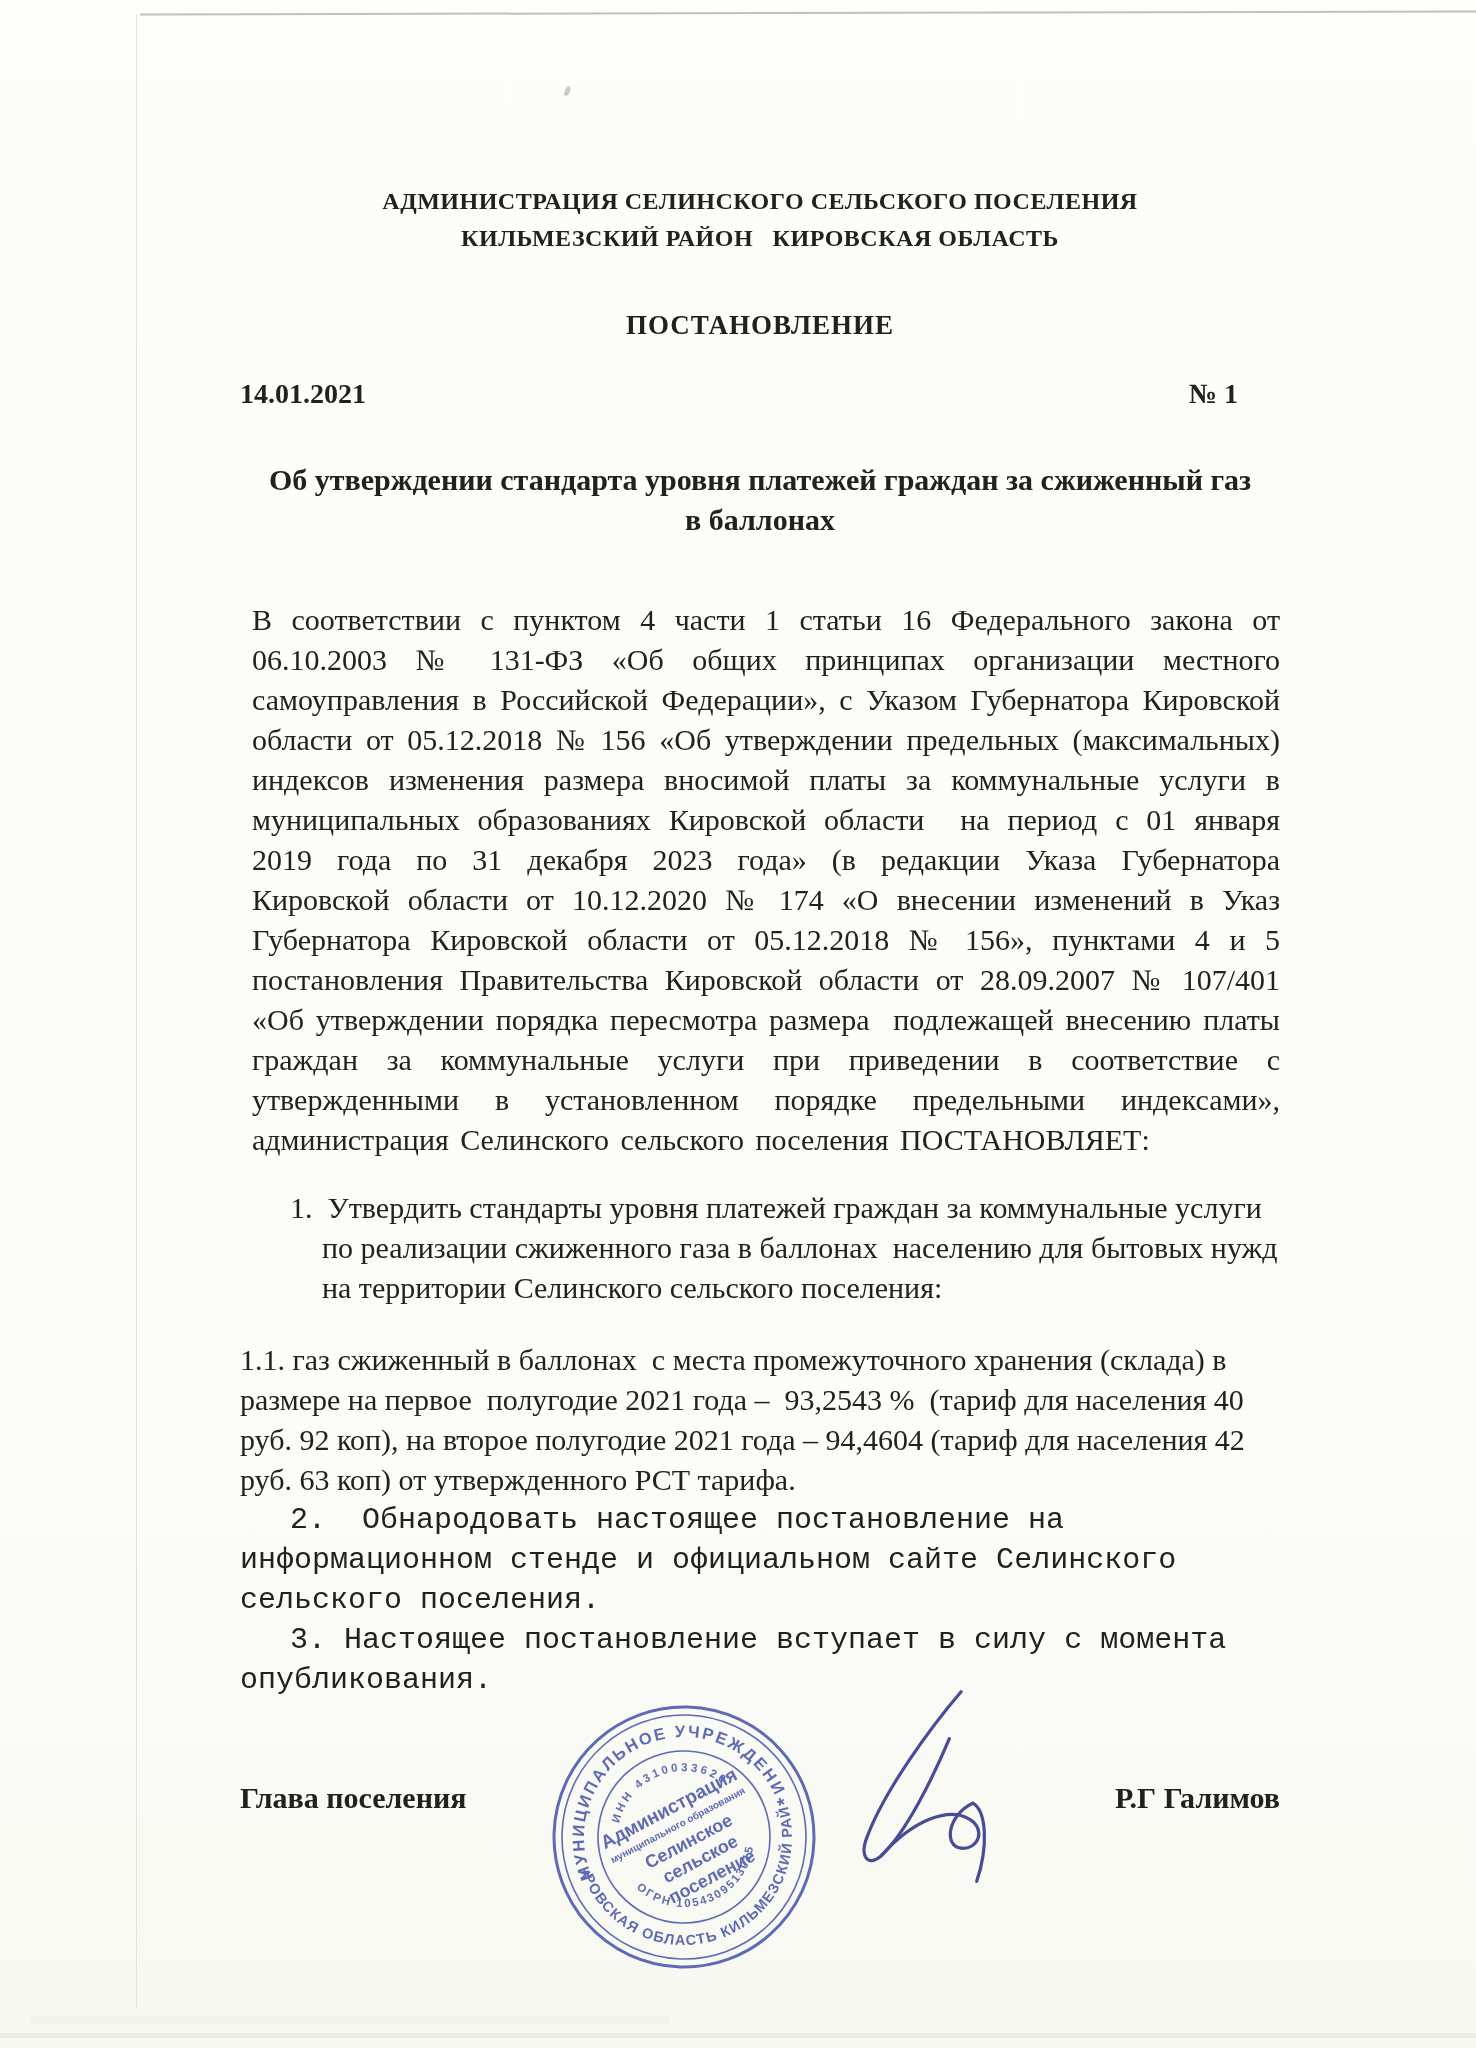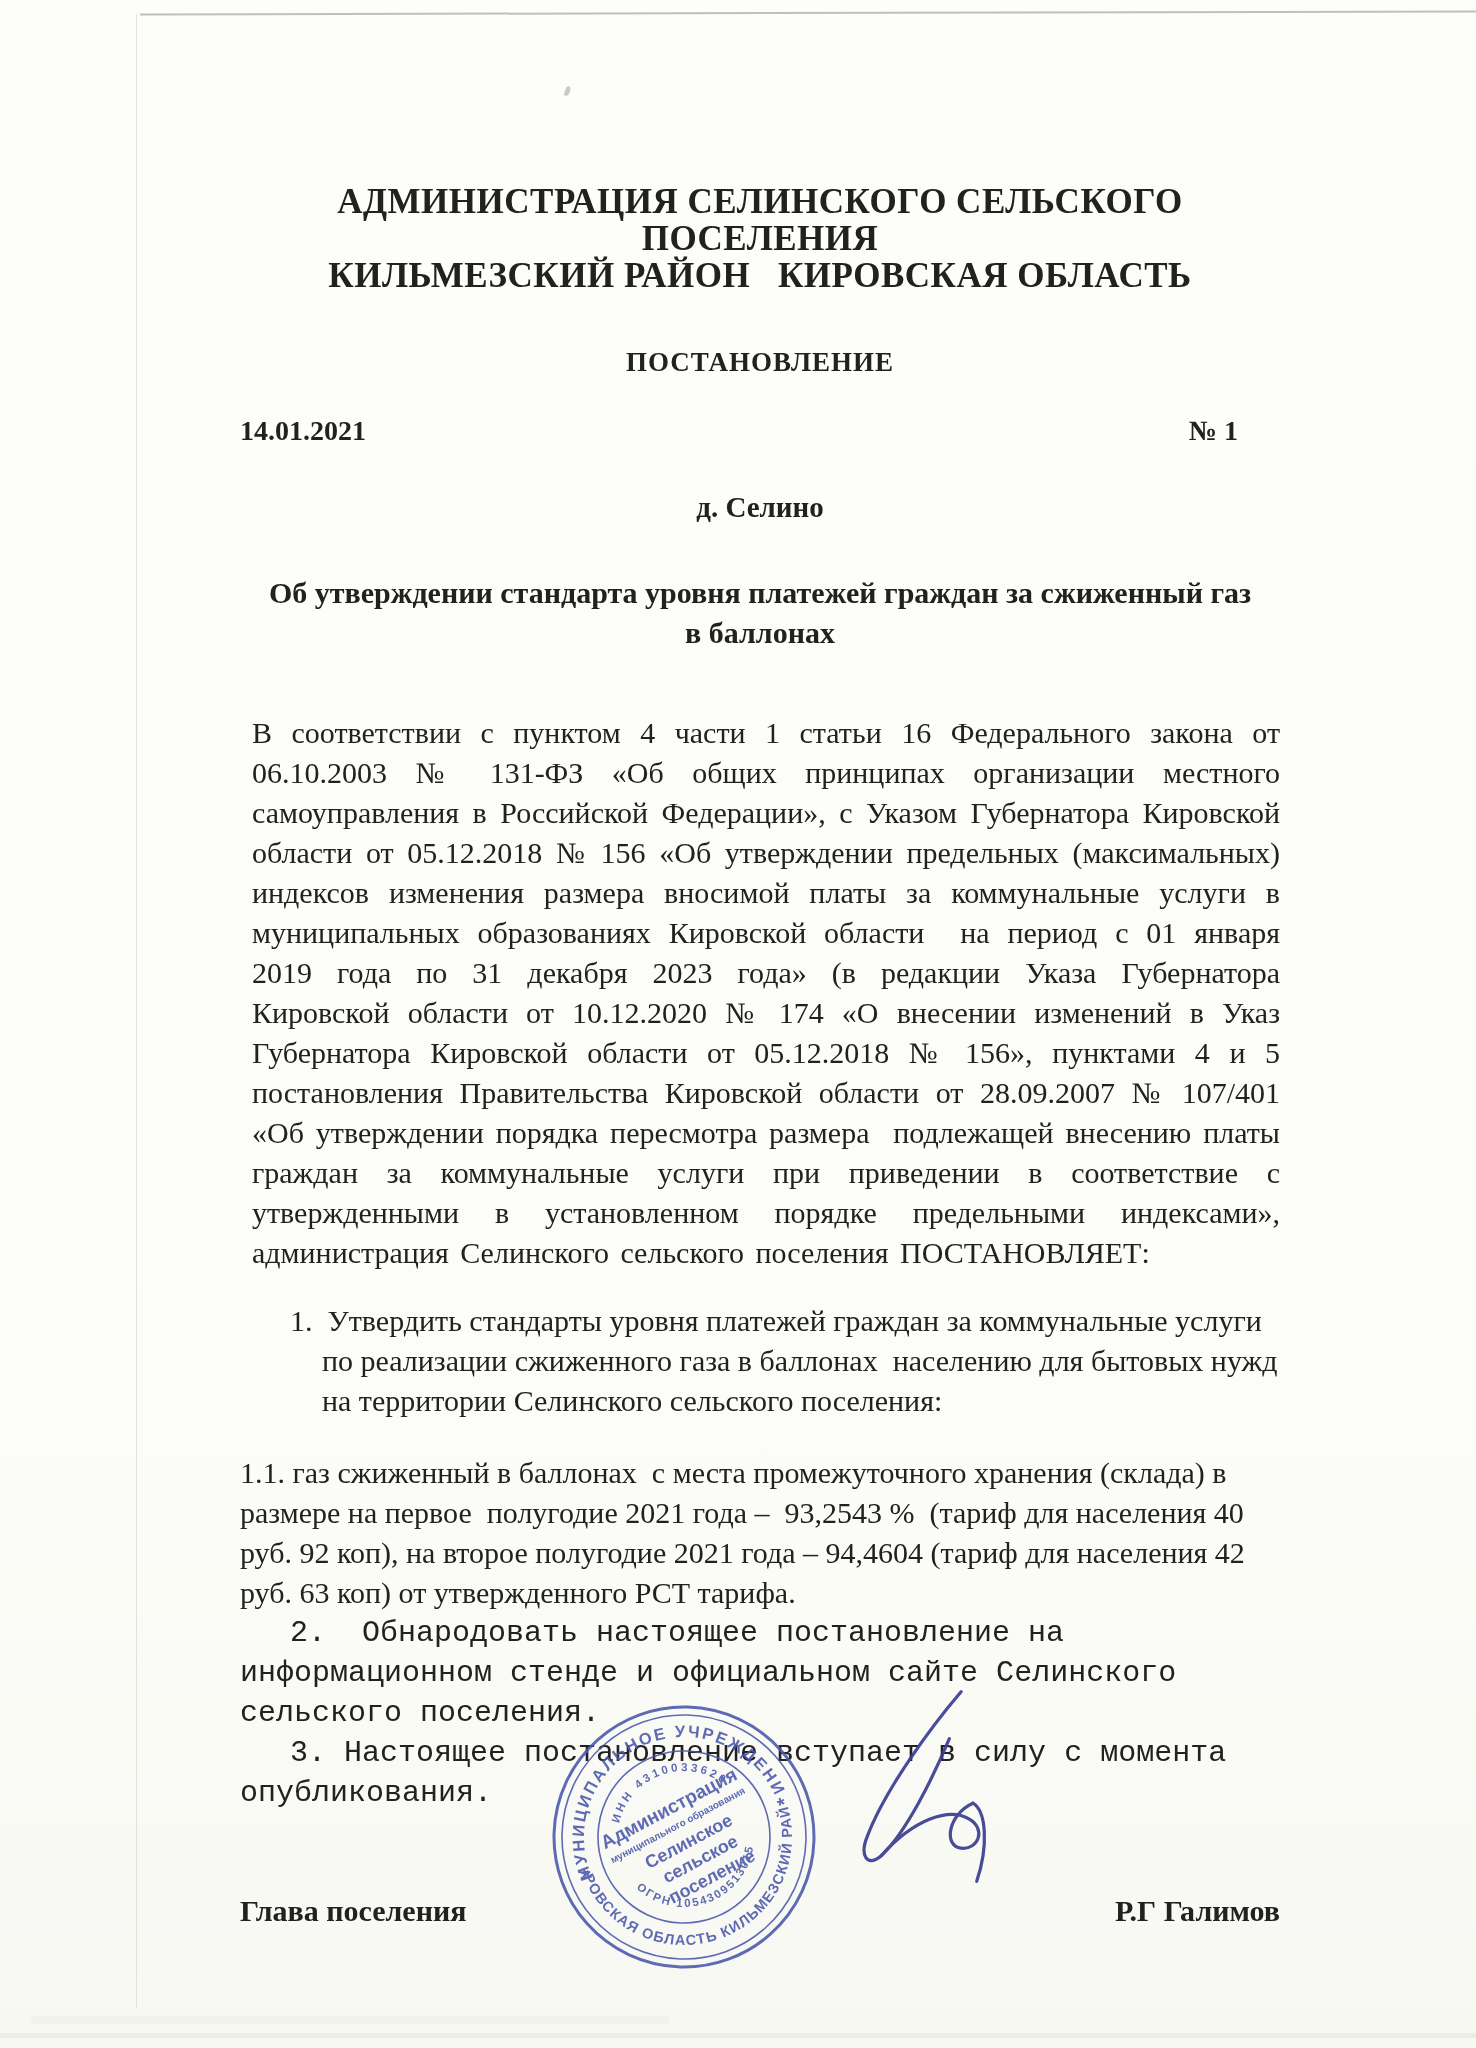--- a/index.html
+++ b/index.html
@@ -17,21 +17,21 @@
     padding-top:183px;
   }
   
   .edge-top{position:absolute;top:12px;left:140px;right:0;height:2px;background:#8d8d86;opacity:.55;transform:rotate(-.12deg);}
   .edge-left{position:absolute;top:14px;left:136px;bottom:40px;width:1px;background:#dcdcd4;opacity:.8;}
   .edge-bottom{position:absolute;bottom:10px;left:0;right:0;height:5px;background:#eaeae3;opacity:.8;}
   .edge-bottom2{position:absolute;bottom:24px;left:30px;width:640px;height:8px;background:#f0f0e9;opacity:.7;border-radius:4px;}
   .speck{position:absolute;top:86px;left:565px;width:5px;height:10px;background:#9a988f;opacity:.5;border-radius:50% 50% 50% 0;transform:rotate(18deg);}
 
   .content{margin-left:240px;width:1040px;}
-  .org{font-weight:bold;font-size:35px;line-height:37px;text-align:center;letter-spacing:.5px;white-space:pre-wrap;}
+  .org{font-weight:bold;font-size:24px;line-height:37px;text-align:center;letter-spacing:.5px;white-space:pre-wrap;}
   .doctype{font-weight:bold;font-size:27px;line-height:33px;text-align:center;letter-spacing:1px;margin-top:52px;}
   .meta-row{display:flex;justify-content:space-between;align-items:baseline;margin-top:34px;font-weight:bold;font-size:28px;line-height:36px;gap:8px;}
   .place{font-weight:bold;font-size:29px;line-height:36px;text-align:center;margin-top:40px;}
   .doc-title{font-weight:bold;font-size:30px;line-height:40px;text-align:center;margin-top:48px;}
   .bodytext{font-size:30px;line-height:40px;white-space:pre-wrap;}
   .preamble{margin:60px 0 0 12px;text-align:justify;word-spacing:4px;}
   .list-item1{margin:28px 0 0 82px;text-indent:-32px;}
   .clause{margin:32px 0 0 0;}
   .num-par{margin:0;text-indent:50px;font-family:Liberation Mono, monospace;}
   .sig-row{display:flex;justify-content:space-between;align-items:baseline;margin-top:78px;font-size:30px;line-height:40px;font-weight:bold;}
@@ -55,21 +55,20 @@
     <div class="org">АДМИНИСТРАЦИЯ СЕЛИНСКОГО СЕЛЬСКОГО ПОСЕЛЕНИЯ</div>
     <div class="org">КИЛЬМЕЗСКИЙ РАЙОН   КИРОВСКАЯ ОБЛАСТЬ</div>
 
     <div class="doctype">ПОСТАНОВЛЕНИЕ</div>
 
     <div class="meta-row">
       <span>14.01.2021</span>
       <span style="padding-right:42px;">№ 1</span>
     </div>
 
-    <div class="place">д. Селино</div>
 
     <div class="doc-title">
       <div>Об утверждении стандарта уровня платежей граждан за сжиженный газ</div>
       <div>в баллонах</div>
     </div>
 
     <p class="bodytext preamble">В соответствии с пунктом 4 части 1 статьи 16 Федерального закона от 06.10.2003 № 131-ФЗ «Об общих принципах организации местного самоуправления в Российской Федерации», с Указом Губернатора Кировской области от 05.12.2018 № 156 «Об утверждении предельных (максимальных) индексов изменения размера вносимой платы за коммунальные услуги в муниципальных образованиях Кировской области  на период с 01 января 2019 года по 31 декабря 2023 года» (в редакции Указа Губернатора Кировской области от 10.12.2020 № 174 «О внесении изменений в Указ Губернатора Кировской области от 05.12.2018 № 156», пунктами 4 и 5 постановления Правительства Кировской области от 28.09.2007 № 107/401 «Об утверждении порядка пересмотра размера  подлежащей внесению платы граждан за коммунальные услуги при приведении в соответствие с утвержденными в установленном порядке предельными индексами», администрация Селинского сельского поселения ПОСТАНОВЛЯЕТ:</p>
 
     <div class="bodytext list-item1">1.  Утвердить стандарты уровня платежей граждан за коммунальные услуги по реализации сжиженного газа в баллонах  населению для бытовых нужд на территории Селинского сельского поселения:</div>
 

